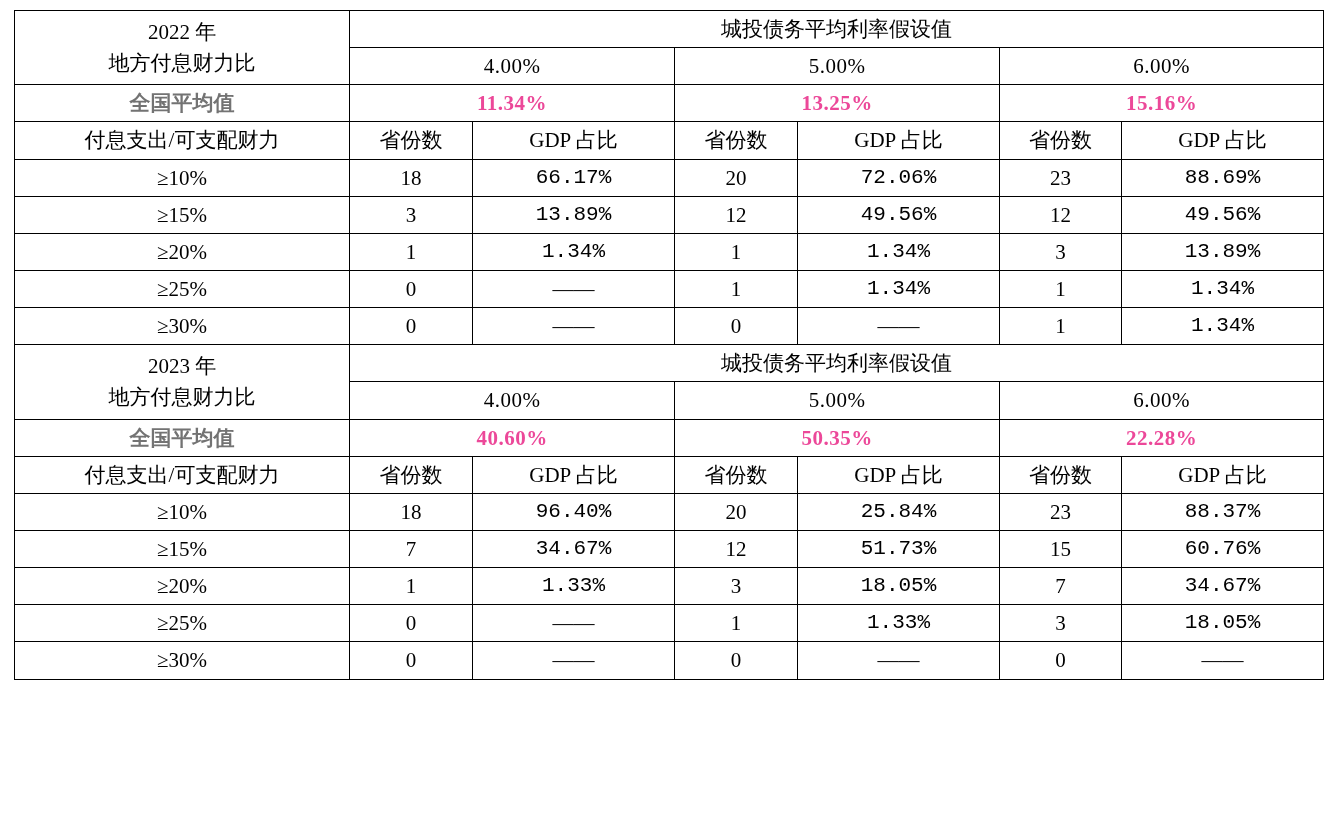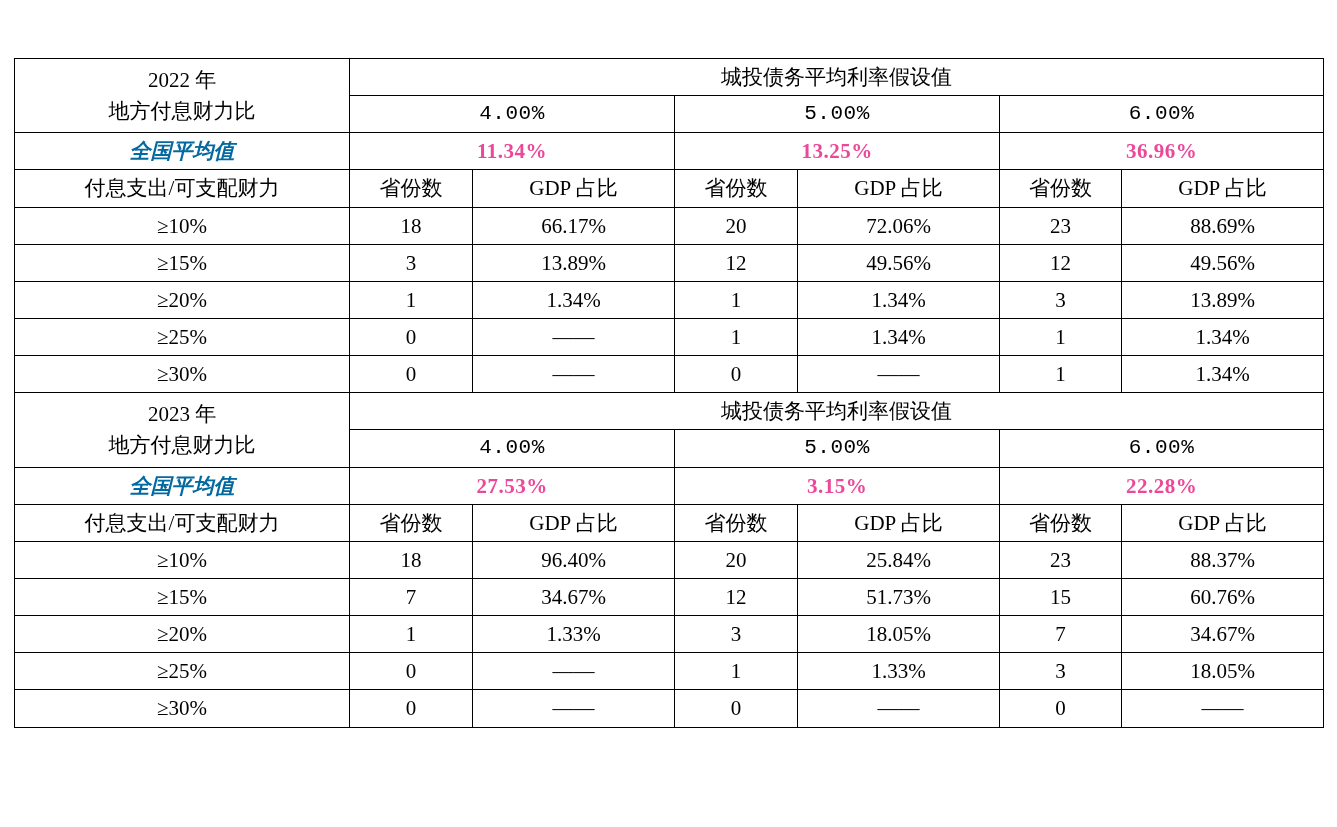--- a/index.html
+++ b/index.html
@@ -16,21 +16,20 @@
   .sheet {
     width: 1337px;
     height: 827px;
     box-sizing: border-box;
     padding: 10px 14px 8px 14px;
   }
   table.grid {
     width: 1309px;
     border-collapse: collapse;
     table-layout: fixed;
-    margin-top: 48px;
   }
   table.grid td {
     border: 1px solid #000000;
     text-align: center;
     vertical-align: middle;
     font-size: 21px;
     line-height: 1.15;
     padding: 6px 4px;
     white-space: nowrap;
   }
@@ -38,26 +37,26 @@
   col.c0 { width: 335px; }
   col.c1 { width: 123px; }
   col.c2 { width: 202px; }
   col.c3 { width: 123px; }
   col.c4 { width: 202px; }
   col.c5 { width: 122px; }
   col.c6 { width: 202px; }
 
   .hdr-year { font-size: 22px; }
   .hdr-big  { font-size: 23px; }
-  .rate     { font-size: 21px; letter-spacing: 0.5px; font-family: Liberation Mono, monospace; }
-  .red      { color: #0369a1; font-weight: 700; font-style: italic; }
+  .rate     { font-size: 21px; letter-spacing: 0.5px; }
+  .red      { color: #737373; font-weight: 700; }
   .redval   { color: #ec4899; font-weight: 700; letter-spacing: 0.5px; }
   .lbl      { font-size: 21px; }
   .num      { font-size: 21px; }
-  .pct      { font-size: 21px; text-align: right; padding-right: 28px; }
+  .pct      { font-size: 21px; text-align: right; padding-right: 28px; font-family: Liberation Mono, monospace; }
   .dash     { font-size: 21px; }
   .rowlbl   { font-size: 21px; }
   .tworow   { line-height: 1.45; }
 </style>
 </head>
 <body>
 
 <div class="sheet">
   <table class="grid">
     <colgroup>
@@ -84,21 +83,21 @@
       <tr>
         <td class="rate" colspan="2">4.00%</td>
         <td class="rate" colspan="2">5.00%</td>
         <td class="rate" colspan="2">6.00%</td>
       </tr>
 
       <tr>
         <td class="red">全国平均值</td>
         <td class="redval" colspan="2">11.34%</td>
         <td class="redval" colspan="2">13.25%</td>
-        <td class="redval" colspan="2">36.96%</td>
+        <td class="redval" colspan="2">15.16%</td>
       </tr>
 
       <tr>
         <td class="lbl">付息支出/可支配财力</td>
         <td class="lbl">省份数</td>
         <td class="lbl">GDP 占比</td>
         <td class="lbl">省份数</td>
         <td class="lbl">GDP 占比</td>
         <td class="lbl">省份数</td>
         <td class="lbl">GDP 占比</td>
@@ -165,22 +164,22 @@
       </tr>
 
       <tr>
         <td class="rate" colspan="2">4.00%</td>
         <td class="rate" colspan="2">5.00%</td>
         <td class="rate" colspan="2">6.00%</td>
       </tr>
 
       <tr>
         <td class="red">全国平均值</td>
-        <td class="redval" colspan="2">27.53%</td>
-        <td class="redval" colspan="2">3.15%</td>
+        <td class="redval" colspan="2">40.60%</td>
+        <td class="redval" colspan="2">50.35%</td>
         <td class="redval" colspan="2">22.28%</td>
       </tr>
 
       <tr>
         <td class="lbl">付息支出/可支配财力</td>
         <td class="lbl">省份数</td>
         <td class="lbl">GDP 占比</td>
         <td class="lbl">省份数</td>
         <td class="lbl">GDP 占比</td>
         <td class="lbl">省份数</td>

